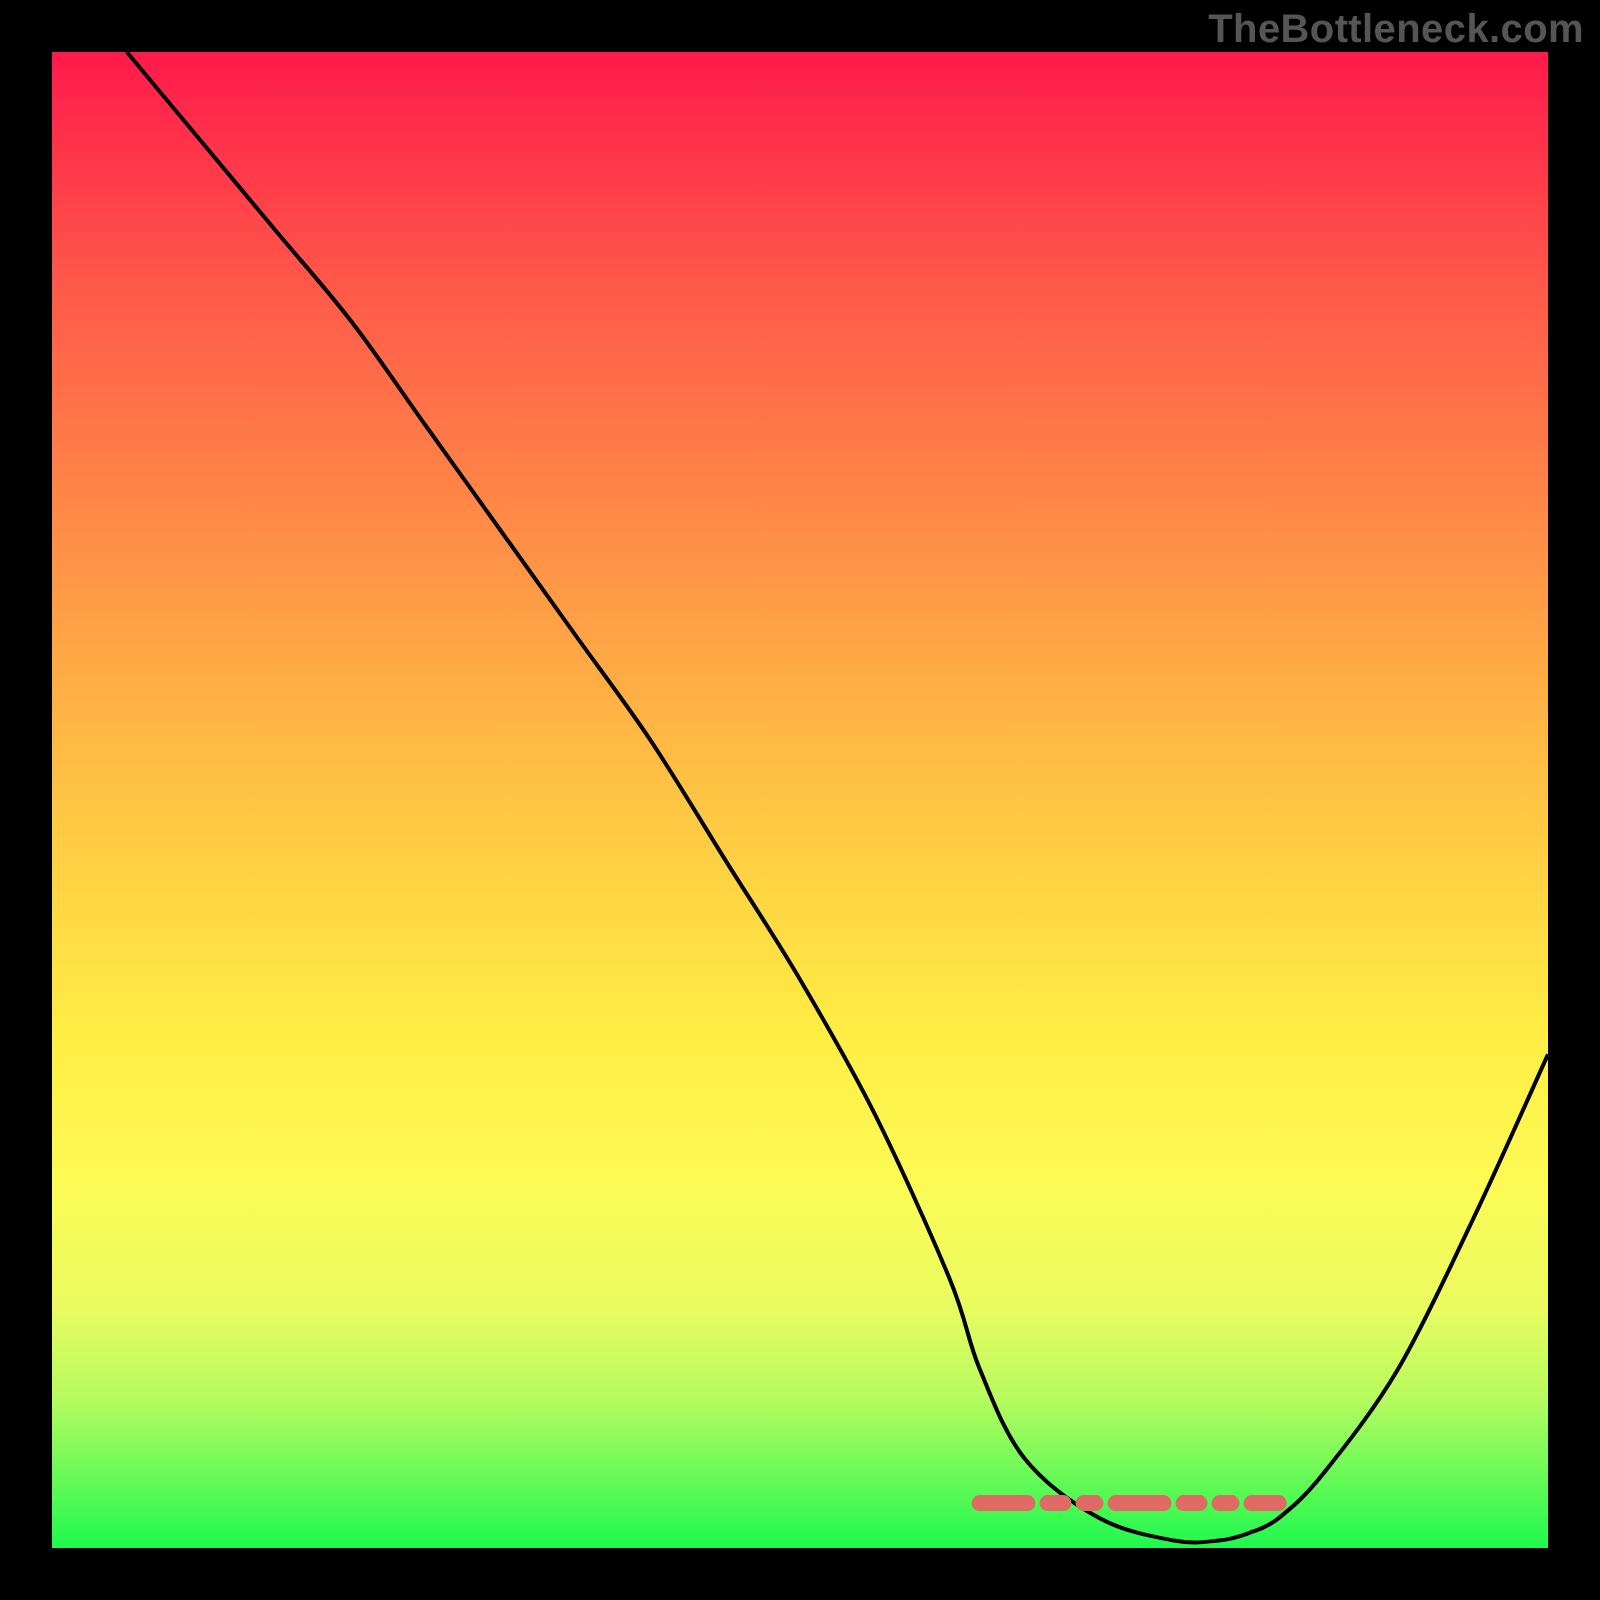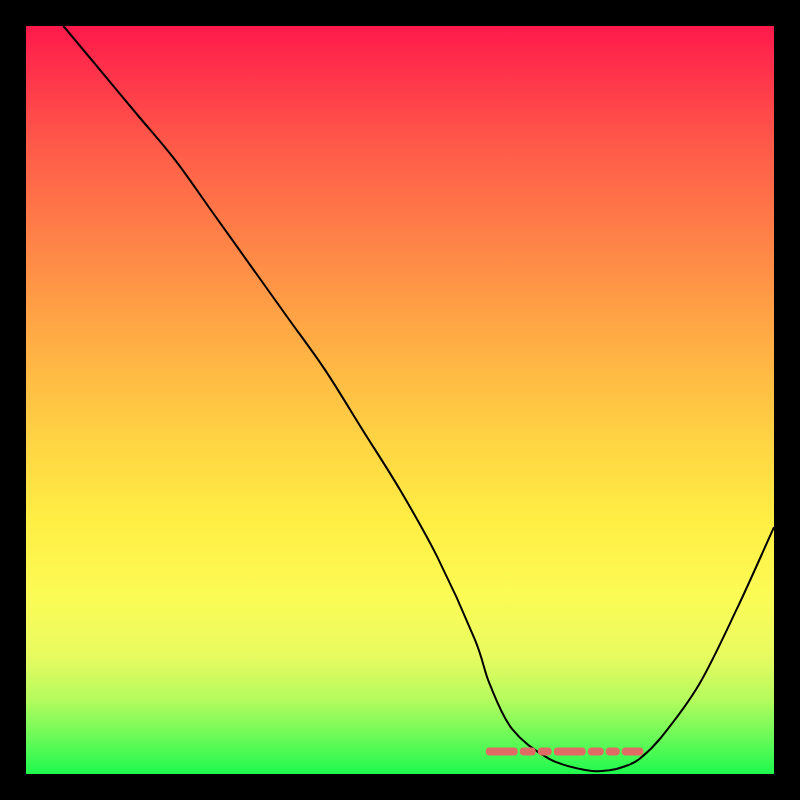--- a/index.html
+++ b/index.html
@@ -69,20 +69,21 @@
     stroke-width: 8;
     stroke-linecap: round;
     stroke-dasharray: 24 10 8 10 6 10;
   }
 </style>
 </head>
 <body>
 
 <div class="frame">
 
+  <div class="watermark">TheBottleneck.com</div>
 
   <div class="plot-area">
     <div class="gradient"></div>
 
     <svg class="curve" viewBox="0 0 748 748" preserveAspectRatio="none">
       <path id="main-curve" class="curve-line" d="M 37.4 0 C 43.63333333333333 7.4799999999999995 62.33333333333333 29.919999999999995 74.8 44.879999999999995 C 87.26666666666667 59.839999999999996 99.73333333333333 74.8 112.2 89.75999999999999 C 124.66666666666667 104.71999999999998 137.13333333333333 118.43333333333332 149.6 134.64 C 162.06666666666666 150.84666666666666 174.53333333333333 169.54666666666668 187 187 C 199.46666666666667 204.45333333333332 211.93333333333334 221.9066666666666 224.4 239.35999999999996 C 236.86666666666667 256.8133333333333 249.33333333333334 274.2666666666667 261.8 291.72 C 274.26666666666665 309.17333333333335 286.73333333333335 325.38 299.2 344.08 C 311.66666666666663 362.78 324.1333333333333 383.9733333333333 336.6 403.91999999999996 C 349.0666666666667 423.8666666666666 361.5333333333333 442.56666666666666 374 463.76 C 386.4666666666667 484.9533333333333 398.9333333333334 506.1466666666667 411.40000000000003 531.08 C 423.8666666666667 556.0133333333333 440.0733333333334 592.1666666666667 448.8 613.36 C 457.52666666666664 634.5533333333333 457.52666666666664 643.28 463.76 658.24 C 469.99333333333334 673.2 476.22666666666663 690.6533333333333 486.2 703.12 C 496.17333333333335 715.5866666666667 511.1333333333333 726.1833333333333 523.6 733.04 C 536.0666666666667 739.8966666666666 551.0266666666666 742.39 561 744.26 C 570.9733333333334 746.13 577.2066666666667 744.8833333333333 583.44 744.26 C 589.6733333333334 743.6366666666667 593.4133333333333 742.39 598.4 740.52 C 603.3866666666667 738.65 607.1266666666667 738.0266666666666 613.36 733.04 C 619.5933333333334 728.0533333333333 625.8266666666666 723.0666666666667 635.8 710.6 C 645.7733333333333 698.1333333333333 660.7333333333333 679.4333333333334 673.2 658.24 C 685.6666666666667 637.0466666666666 698.1333333333333 609.6200000000001 710.6 583.44 C 723.0666666666667 557.26 741.7666666666667 514.8733333333333 748 501.15999999999997"></path>
       <path id="marker-band" class="marker-band" d="M 463.76 725.56 L 613.36 725.56"></path>
     </svg>
   </div>
 </div>

